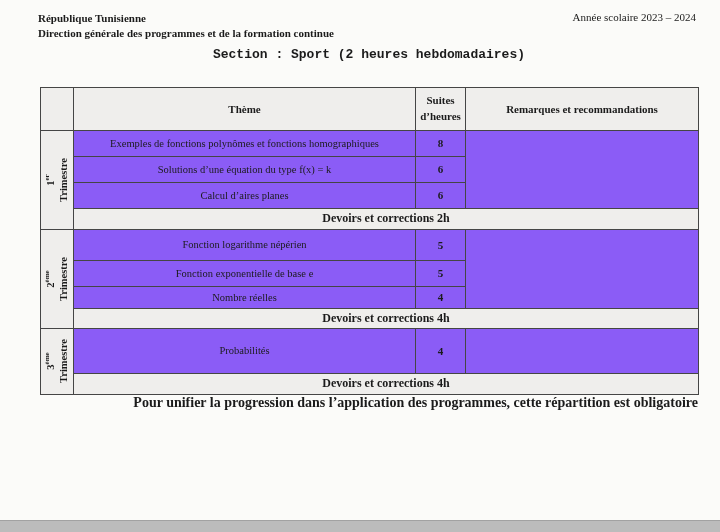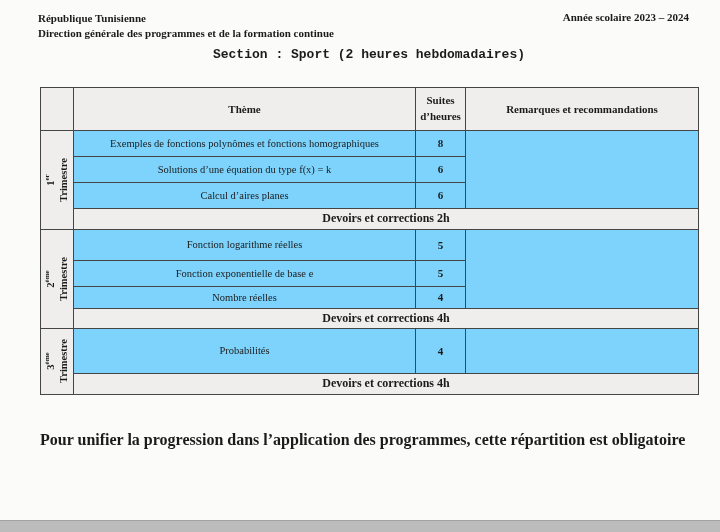--- a/index.html
+++ b/index.html
@@ -7,24 +7,24 @@
   body {
     font-family: "Liberation Serif", "DejaVu Serif", serif;
     background: var(--page-bg, #fbfbf9);
     color: var(--text, #1b1b1b);
     overflow: hidden;
   }
   .page { position: relative; width: 720px; height: 532px; }
 
   .topbar {
     display: flex; justify-content: space-between; align-items: flex-start;
-    padding: 11px 31px 0 38px;
+    padding: 11px 24px 0 38px;
   }
   .org-block { font-weight: bold; font-size: 11px; line-height: 1.32; }
-  .year { font-weight: bold; font-size: 11px; white-space: nowrap; }
+  .year { font-weight: normal; font-size: 11px; white-space: nowrap; }
 
   .content { margin-left: 40px; width: 658px; }
 
   .title-block { text-align: center; margin-top: 7px; }
   .title-line { font-weight: bold; font-size: 13.5px; line-height: 1.3; }
   .title-line sup { font-size: 8px; }
   .subtitle-line { font-weight: bold; font-size: 13px; line-height: 1.3; font-family: Liberation Mono, monospace; }
 
   table.program {
     margin-top: 23px;
@@ -33,40 +33,39 @@
     table-layout: fixed;
     border: 1.5px solid var(--border, #454545);
   }
   table.program td {
     border: 1px solid var(--border, #454545);
     vertical-align: middle;
     text-align: center;
     overflow: hidden;
   }
   .gray { background: var(--cell-gray, #efeeec); }
-  .white { background: #7dd3fc; }
+  .white { background: #8b5cf6; }
 
   .th { font-weight: bold; font-size: 11px; }
   .hours-head div { line-height: 1.45; }
   .theme { font-size: 10.5px; }
   .hours { font-weight: bold; font-size: 11px; }
   .devoirs { font-weight: bold; font-size: 12px; }
 
   td.trim { position: relative; }
   .rot {
     position: absolute; top: 50%; left: 50%;
     transform: translate(-50%, -50%) rotate(-90deg);
     font-weight: bold; font-size: 10.5px;
     line-height: 1.3; text-align: center; white-space: nowrap;
   }
   .rot sup { font-size: 7px; }
 
   .footer-note {
-    text-align: left; font-weight: bold; font-size: 16px;
-    margin-top: 36px;
+    text-align: right; font-weight: bold; font-size: 14px;
   }
 
   .bottom-strip {
     position: absolute; left: 0; bottom: 0; width: 720px; height: 12px;
     background: var(--bottom-strip, #bcbcbc);
     border-top: 1px solid #a2a2a2;
   }
 </style>
 </head>
 <body>
@@ -129,21 +128,21 @@
         <td class="devoirs gray" colspan="3">Devoirs et corrections 2h</td>
       </tr>
 
       <tr style="height:31px;">
         <td class="trim gray" rowspan="4">
           <div class="rot">
             <div><span>2</span><sup>ème</sup></div>
             <div>Trimestre</div>
           </div>
         </td>
-        <td class="theme white">Fonction logarithme réelles</td>
+        <td class="theme white">Fonction logarithme népérien</td>
         <td class="hours white">5</td>
         <td class="white" rowspan="3"></td>
       </tr>
       <tr style="height:26px;">
         <td class="theme white">Fonction exponentielle de base e</td>
         <td class="hours white">5</td>
       </tr>
       <tr style="height:22px;">
         <td class="theme white">Nombre réelles</td>
         <td class="hours white">4</td>

